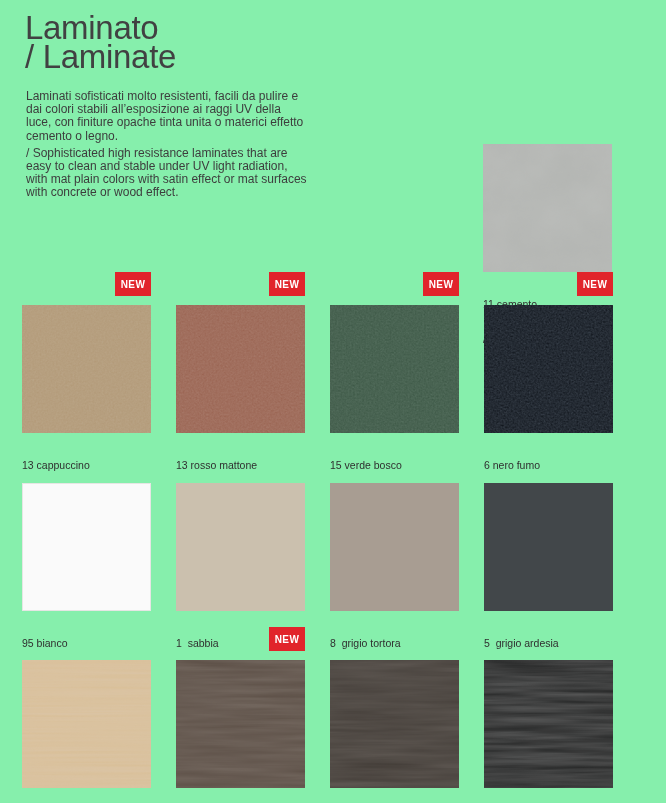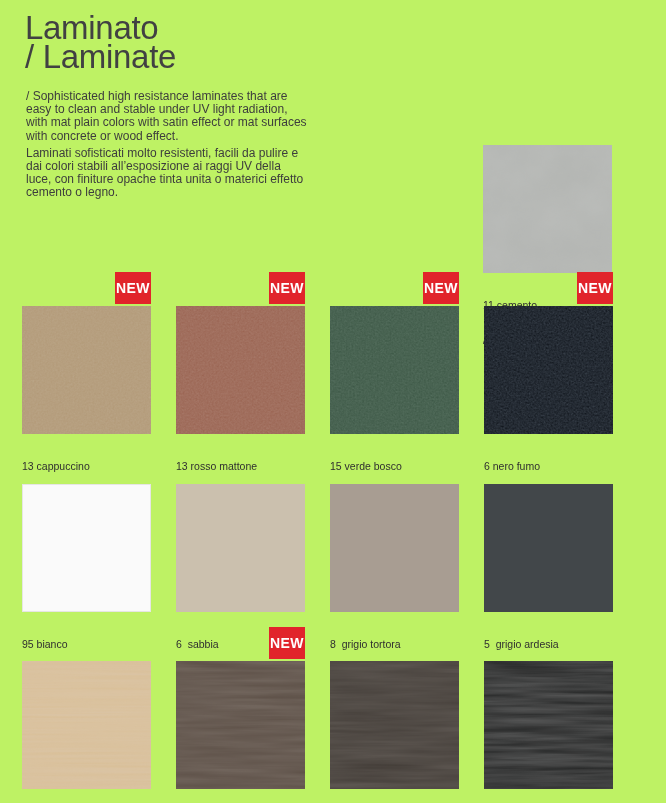--- a/index.html
+++ b/index.html
@@ -1,17 +1,17 @@
 <!DOCTYPE html>
 <html><head>
 <meta charset="utf-8">
 <style>
   html,body{margin:0;padding:0;background:#ffffff;}
   .page{
-    position:relative;width:666px;height:803px;background:#bef264;
+    position:relative;width:666px;height:803px;background:#86efac;
     font-family:"Liberation Sans","DejaVu Sans",sans-serif;overflow:hidden;
   }
   .title{
     position:absolute;left:25px;top:13px;margin:0;
     font-size:33px;line-height:29px;font-weight:400;color:#414142;letter-spacing:-0.3px;
   }
   .intro{
     position:absolute;left:26px;top:90px;width:282px;
     font-size:12px;line-height:13.2px;color:#3d3d3d;
   }
@@ -19,44 +19,44 @@
   .intro p + p{margin-top:4px;}
 
   .row{position:absolute;left:22px;display:flex;gap:25px;}
   .row.r1{top:272px;}
   .row.r2{top:450px;}
   .row.r3{top:627px;}
   .feature{position:absolute;left:483px;top:111px;}
 
   .card{width:129px;display:flex;flex-direction:column;}
   .badge{
-    width:36px;height:32px;margin:0 0 2px auto;
+    width:36px;height:24px;margin:0 0 9px auto;
     background:#e1242b;color:#ffffff;
-    font-size:14px;font-weight:bold;letter-spacing:0.4px;
+    font-size:10px;font-weight:bold;letter-spacing:0.4px;
     display:flex;align-items:center;justify-content:center;
   }
   .badge.off{visibility:hidden;}
   .swatch{
     position:relative;width:129px;height:128px;overflow:hidden;box-sizing:border-box;
   }
   .swatch svg{position:absolute;left:0;top:0;display:block;}
   .label{
     margin-top:4px;font-size:10.5px;line-height:11.6px;color:#2f2f2f;white-space:pre-wrap;
   }
 </style>
 </head>
 <body>
 
 <div class="page">
 
   <h1 class="title"><span>Laminato</span><br><span>/ Laminate</span></h1>
 
   <div class="intro">
+    <p>Laminati sofisticati molto resistenti, facili da pulire e dai colori stabili all’esposizione ai raggi UV della luce, con finiture opache tinta unita o materici effetto cemento o legno.</p>
     <p>/ Sophisticated high resistance laminates that are easy to clean and stable under UV light radiation, with mat plain colors with satin effect or mat surfaces with concrete or wood effect.</p>
-    <p>Laminati sofisticati molto resistenti, facili da pulire e dai colori stabili all’esposizione ai raggi UV della luce, con finiture opache tinta unita o materici effetto cemento o legno.</p>
   </div>
 
   <div class="feature" id="feature">
     <div class="card">
       <div class="badge off" style="background: rgb(225, 36, 43); color: rgb(255, 255, 255);">NEW</div>
       <div class="swatch" style="background: rgb(177, 179, 176);">
           <svg width="129" height="128" viewBox="0 0 129 128" preserveAspectRatio="none">
             <filter id="tex99" x="0" y="0" width="100%" height="100%">
               <feTurbulence type="fractalNoise" baseFrequency="0.02 0.024" numOctaves="4" seed="99"></feTurbulence>
               <feColorMatrix type="matrix" values="0 0 0 0 0.545  0 0 0 0 0.557  0 0 0 0 0.541  0.45 0.45 0.45 0 -0.1"></feColorMatrix>
@@ -146,21 +146,21 @@
       <div class="label">
         <div>95 bianco</div>
         <div>/ white</div>
       </div>
     </div>
 
     <div class="card">
       <div class="badge off" style="background: rgb(225, 36, 43); color: rgb(255, 255, 255);">NEW</div>
       <div class="swatch" style="background: rgb(203, 192, 174);"></div>
       <div class="label">
-        <div>6  sabbia</div>
+        <div>1  sabbia</div>
         <div>/ sand</div>
       </div>
     </div>
 
     <div class="card">
       <div class="badge off" style="background: rgb(225, 36, 43); color: rgb(255, 255, 255);">NEW</div>
       <div class="swatch" style="background: rgb(168, 157, 146);"></div>
       <div class="label">
         <div>8  grigio tortora</div>
         <div>/ dove grey</div>

